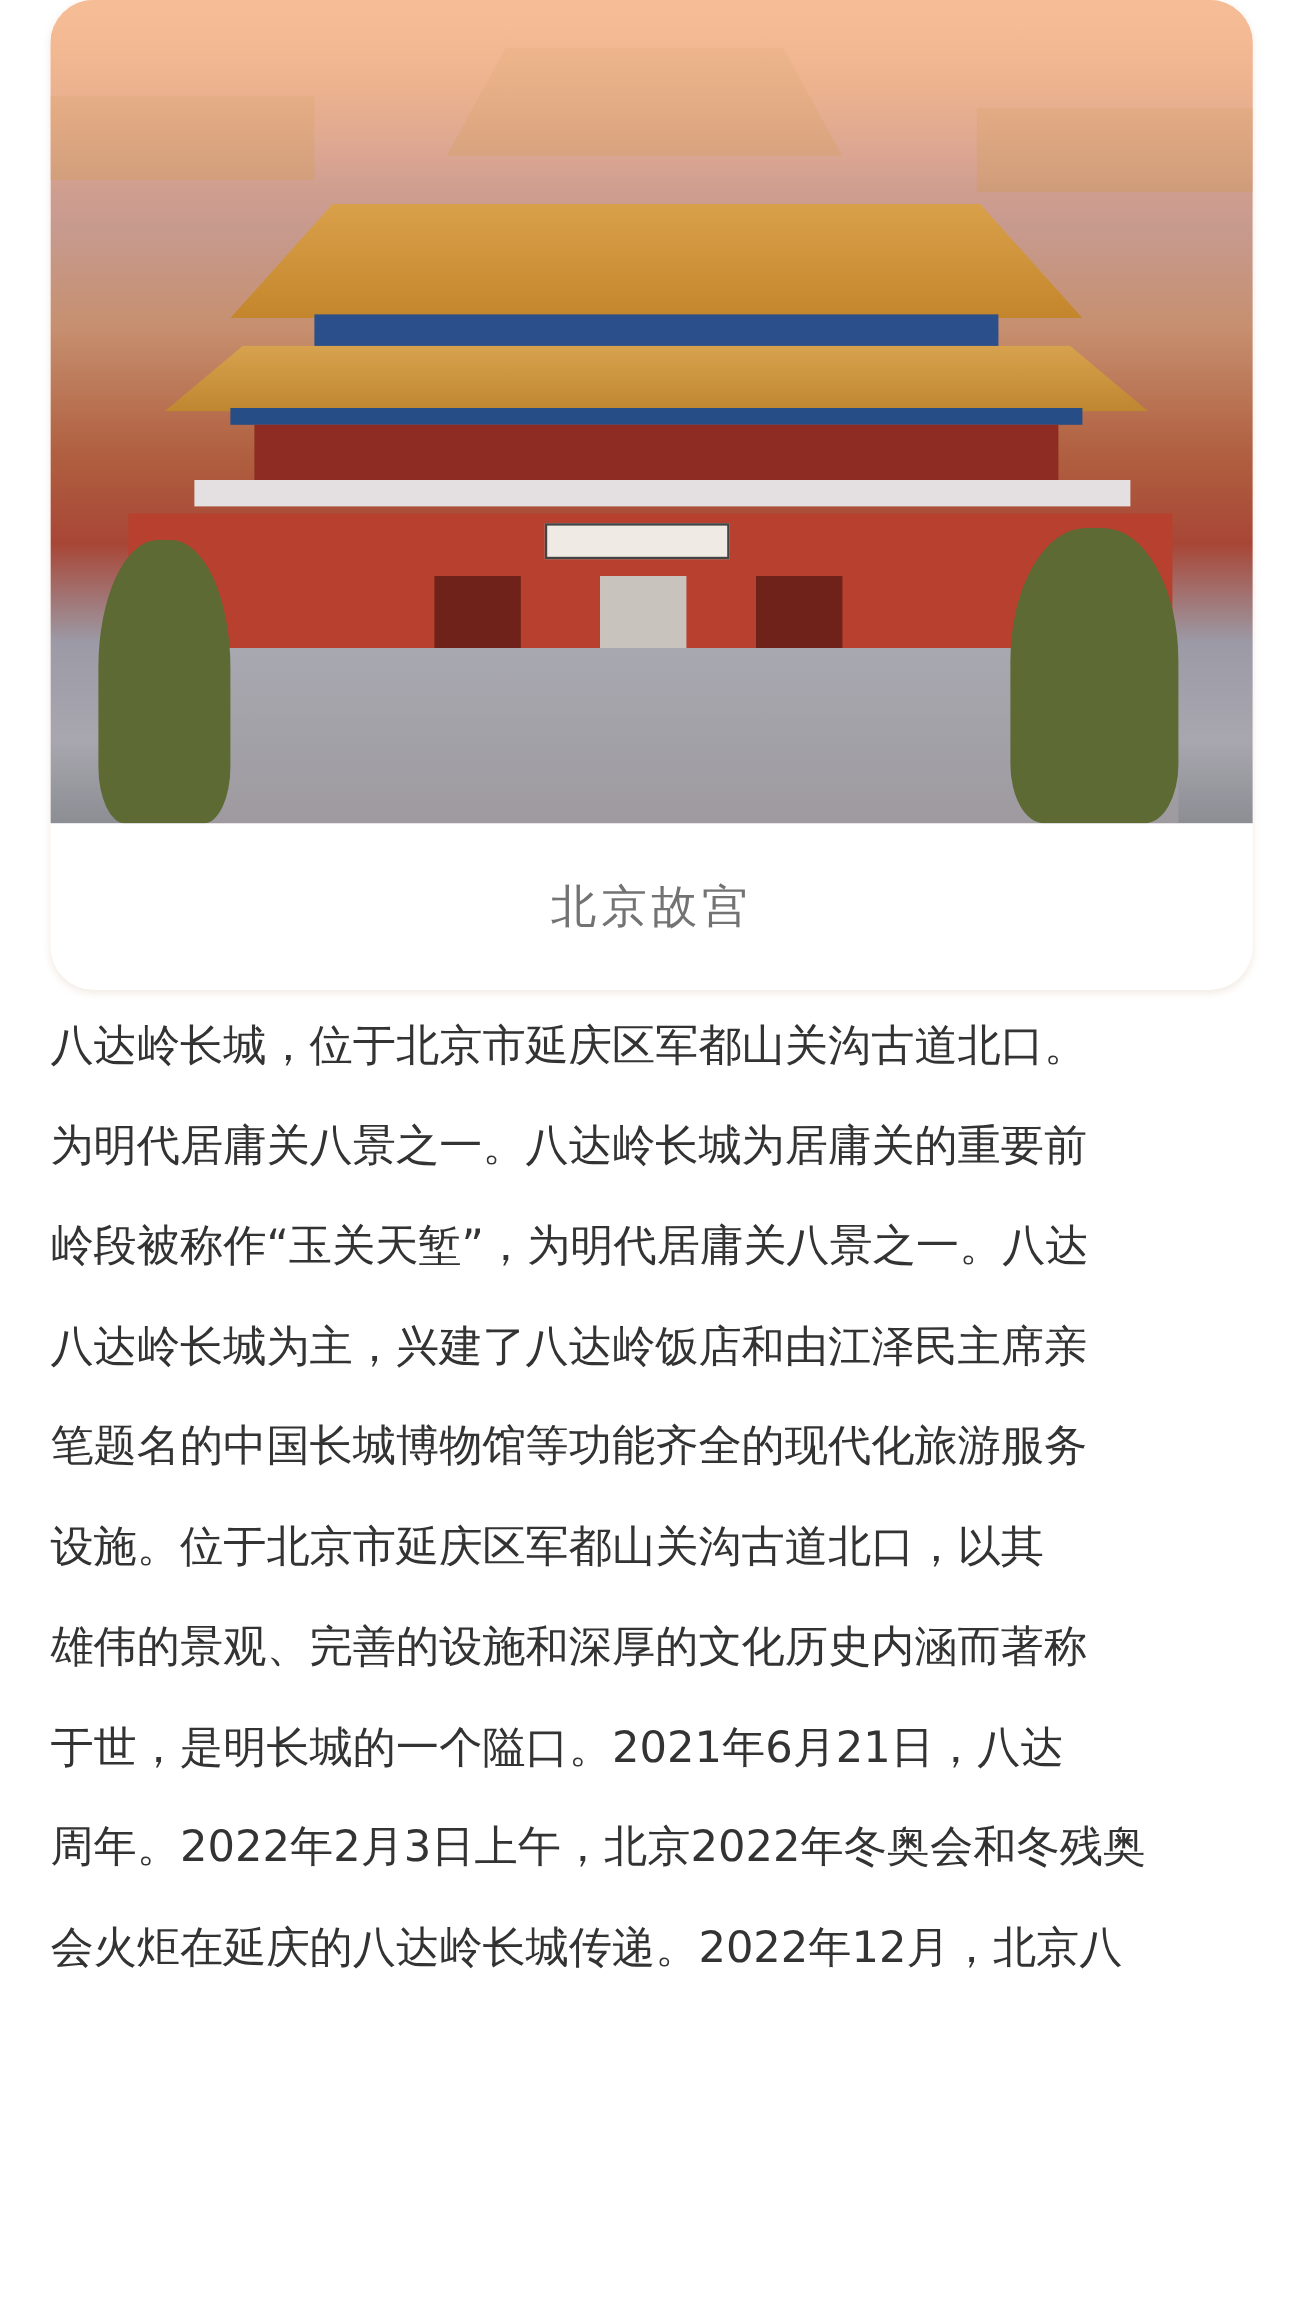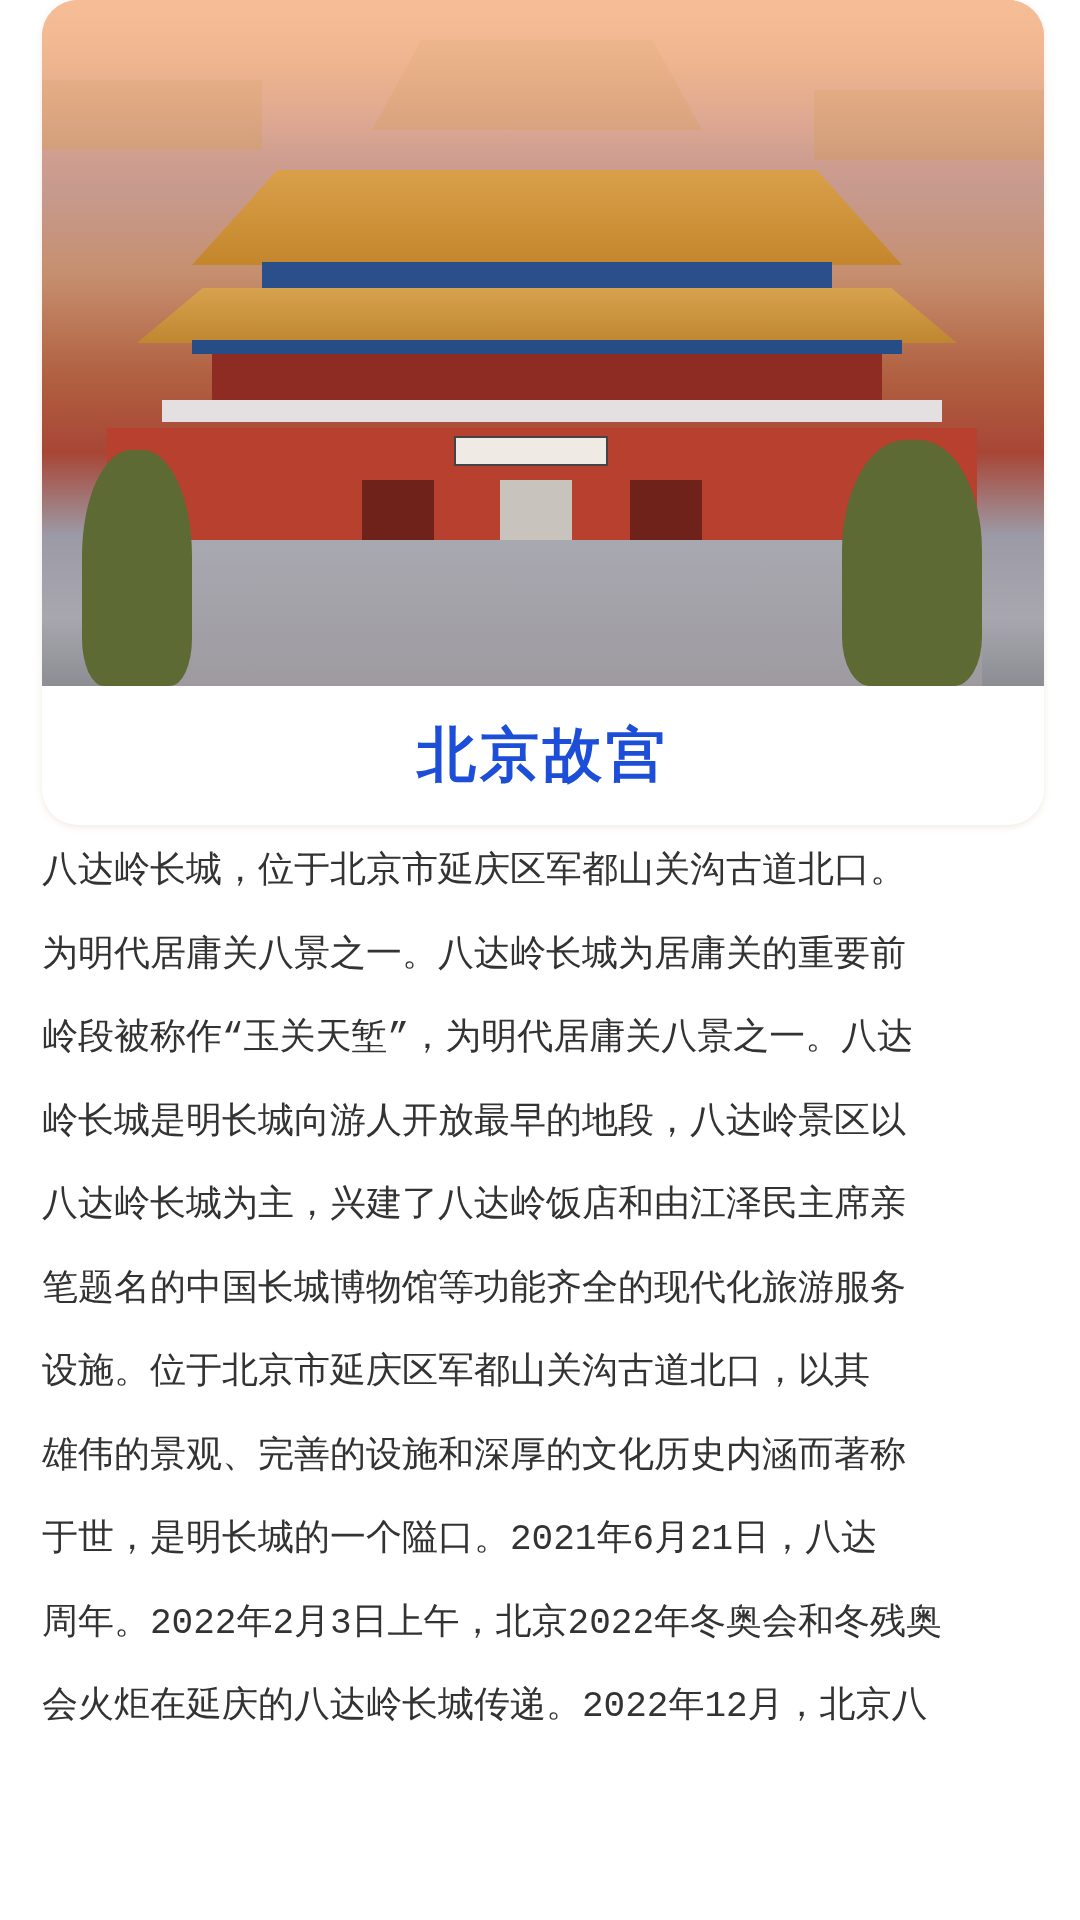--- a/index.html
+++ b/index.html
@@ -46,27 +46,27 @@
   .plaque { position:absolute; left:412px; top:436px; width:150px; height:26px; background:#efeae4; border:2px solid #444; }
   .gate { position:absolute; top:480px; width:72px; height:60px; background:#6e2219; }
   .gate.c { background:#c9c3bd; }
   .plaza { position:absolute; left:60px; top:540px; width:880px; height:146px; background:linear-gradient(180deg,#a8a8b0,#9e9aa0); }
   .tree { position:absolute; background:#5d6a34; border-radius:45% 45% 20% 20%; }
   .card-caption {
     height: 139px;
     display:flex; align-items:center; justify-content:center;
   }
   .card-title {
-    font-size: 59px; color: #1d4ed8; letter-spacing: 4px; font-weight: 700;
+    font-size: 38px; color: #737373; letter-spacing: 4px; font-weight: 400;
   }
   .body-text {
     position:absolute; left:42px; top:830px; width:1000px;
     font-size: 36px; line-height: 83.5px; color:#333333;
   }
-  .line { display:block; white-space:nowrap;font-family:Liberation Mono, monospace; }
+  .line { display:block; white-space:nowrap; }
 </style>
 </head>
 <body>
 
 <div class="page">
   <div class="card">
     <div class="card-image" aria-label="Forbidden City Meridian Gate with Palace Museum plaque">
       <div class="bg-roof" style="left:330px;top:40px;width:330px;height:90px;clip-path:polygon(15% 0,85% 0,100% 100%,0 100%);"></div>
       <div class="bg-roof" style="left:0;top:80px;width:220px;height:70px;"></div>
       <div class="bg-roof" style="right:0;top:90px;width:230px;height:70px;"></div>
@@ -88,21 +88,20 @@
     </div>
     <div class="card-caption">
       <span class="card-title">北京故宫</span>
     </div>
   </div>
 
   <div class="body-text">
     <span class="line">八达岭长城，位于北京市延庆区军都山关沟古道北口。</span>
     <span class="line">为明代居庸关八景之一。八达岭长城为居庸关的重要前</span>
     <span class="line">岭段被称作“玉关天堑”，为明代居庸关八景之一。八达</span>
-    <span class="line">岭长城是明长城向游人开放最早的地段，八达岭景区以</span>
     <span class="line">八达岭长城为主，兴建了八达岭饭店和由江泽民主席亲</span>
     <span class="line">笔题名的中国长城博物馆等功能齐全的现代化旅游服务</span>
     <span class="line">设施。位于北京市延庆区军都山关沟古道北口，以其</span>
     <span class="line">雄伟的景观、完善的设施和深厚的文化历史内涵而著称</span>
     <span class="line">于世，是明长城的一个隘口。2021年6月21日，八达</span>
     <span class="line">周年。2022年2月3日上午，北京2022年冬奥会和冬残奥</span>
     <span class="line">会火炬在延庆的八达岭长城传递。2022年12月，北京八</span>
   </div>
 </div>
 

